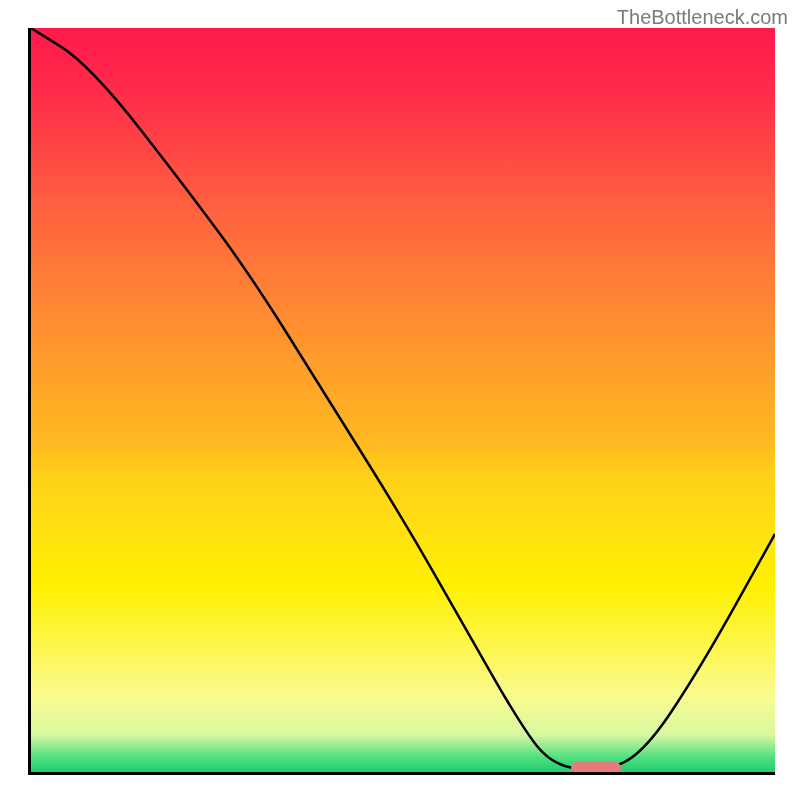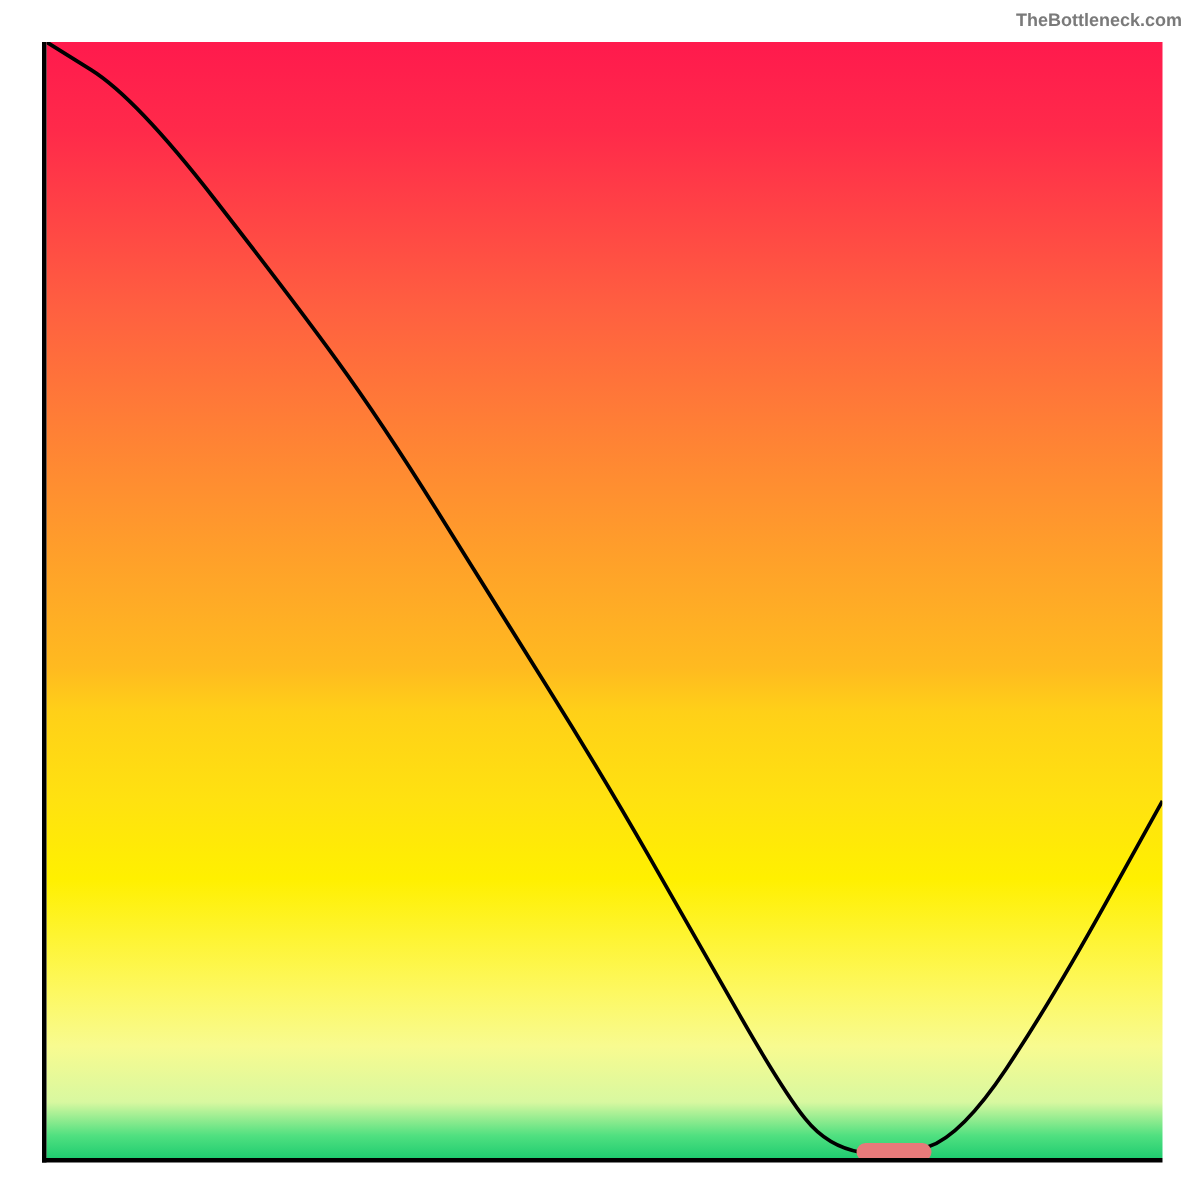--- a/index.html
+++ b/index.html
@@ -10,23 +10,23 @@
   }
   .container {
     position: relative;
     width: 800px;
     height: 800px;
   }
   .watermark {
     position: absolute;
     top: 6px;
     right: 12px;
-    font-size: 12px;
+    font-size: 20px;
     color: #7a7a7a;
-    font-weight: 700;
+    font-weight: 400;
     z-index: 10;
   }
   .plot-area {
     position: absolute;
     left: 28px;
     top: 28px;
     width: 744px;
     height: 744px;
     border-left: 3px solid #000;
     border-bottom: 3px solid #000;

